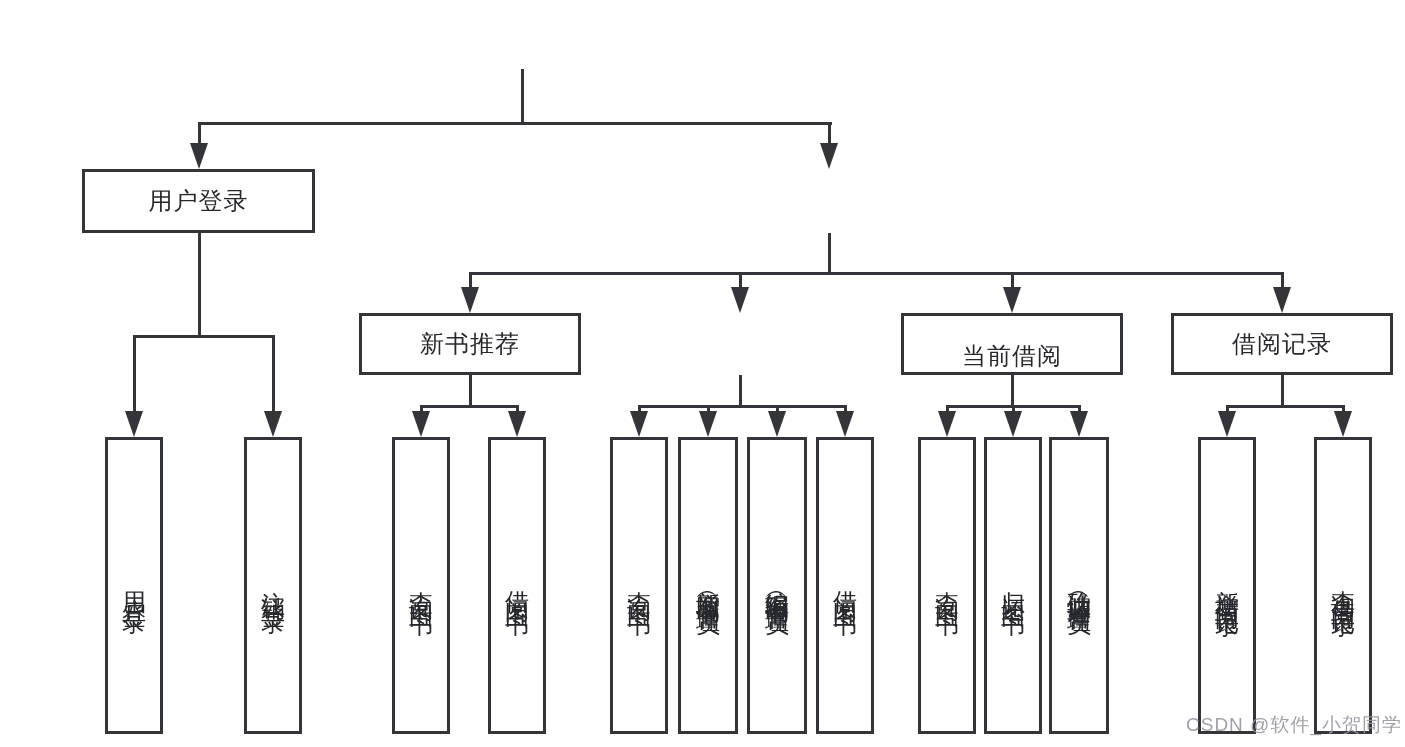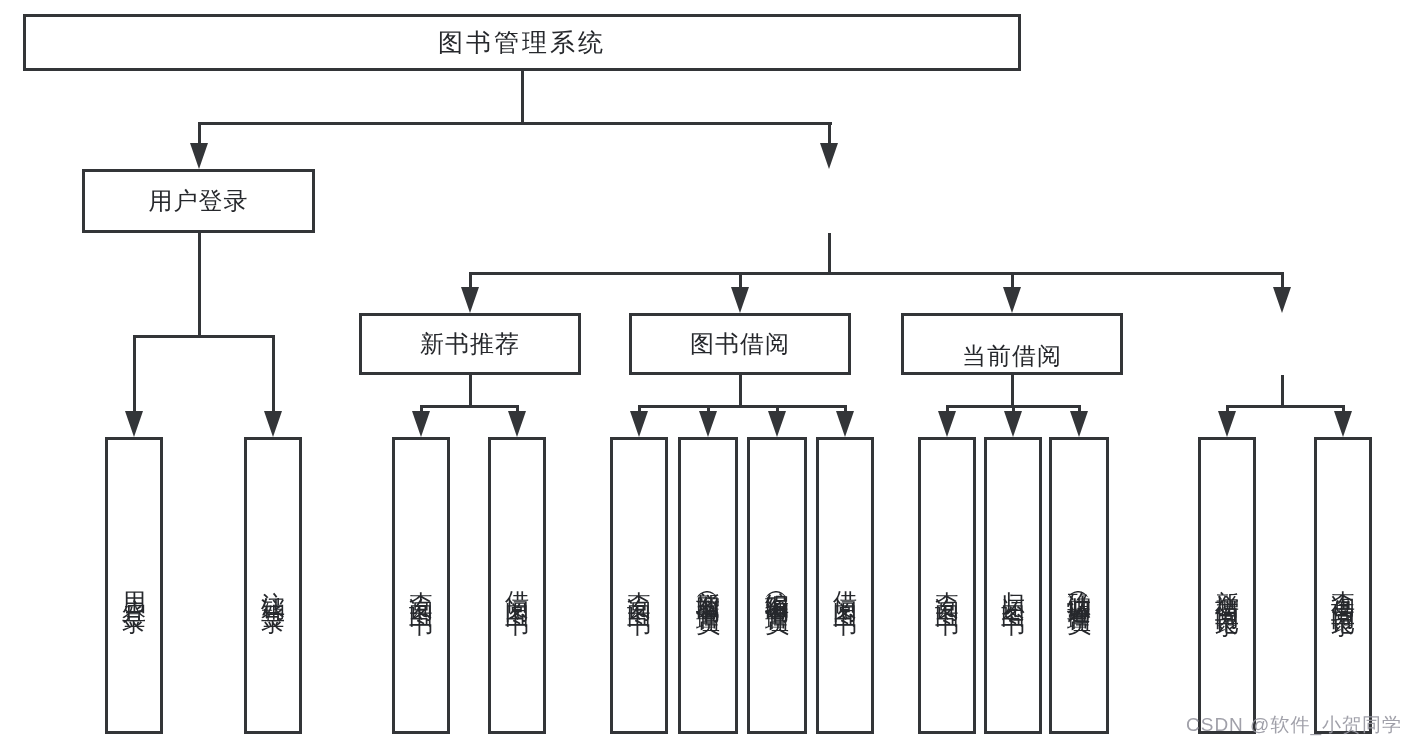--- a/index.html
+++ b/index.html
@@ -33,23 +33,20 @@
   #watermark{
     position:absolute;left:1186px;top:712px;font-size:19px;letter-spacing:1px;
     color:rgba(152,152,162,0.92);white-space:nowrap;z-index:5;
   }
 </style>
 </head>
 <body>
 
 <div id="stage">
 
-  <div class="box hbox rootbox" style="left:23px;top:14px;width:998px;height:57px;">
-    <span>图书管理系统</span>
-  </div>
 
   <div class="line vline" style="left:520.5px;top:69px;height:56px;"></div>
   <div class="line hline" style="left:197.5px;top:121.5px;width:634px;"></div>
   <div class="line vline" style="left:197.5px;top:123px;height:22px;"></div>
   <div class="ahead" style="left:190px;top:143px;"></div>
   <div class="line vline" style="left:827.5px;top:123px;height:22px;"></div>
   <div class="ahead" style="left:820px;top:143px;"></div>
 
   <div class="box hbox" style="left:82px;top:169px;width:233px;height:64px;">
     <span>用户登录</span>
@@ -69,25 +66,25 @@
   <div class="line vline" style="left:738.5px;top:273px;height:16px;"></div>
   <div class="ahead" style="left:731px;top:287px;"></div>
   <div class="line vline" style="left:1010.5px;top:273px;height:16px;"></div>
   <div class="ahead" style="left:1003px;top:287px;"></div>
   <div class="line vline" style="left:1280.5px;top:273px;height:16px;"></div>
   <div class="ahead" style="left:1273px;top:287px;"></div>
 
   <div class="box hbox" style="left:359px;top:313px;width:222px;height:62px;">
     <span>新书推荐</span>
   </div>
-  <div class="box hbox" style="left:629px;top:313px;width:222px;height:62px;">
-    <span>图书借阅</span>
-  </div>
   <div class="box hbox" style="left:901px;top:313px;width:222px;height:62px;align-items:flex-end;">
     <span>当前借阅</span>
+  </div>
+  <div class="box hbox" style="left:1171px;top:313px;width:222px;height:62px;">
+    <span>借阅记录</span>
   </div>
 
   <div class="line vline" style="left:468.5px;top:375px;height:33px;"></div>
   <div class="line hline" style="left:419.5px;top:404.5px;width:99px;"></div>
   <div class="line vline" style="left:419.5px;top:406px;height:7px;"></div>
   <div class="ahead" style="left:412px;top:411px;"></div>
   <div class="line vline" style="left:515.5px;top:406px;height:7px;"></div>
   <div class="ahead" style="left:508px;top:411px;"></div>
 
   <div class="line vline" style="left:738.5px;top:375px;height:33px;"></div>

